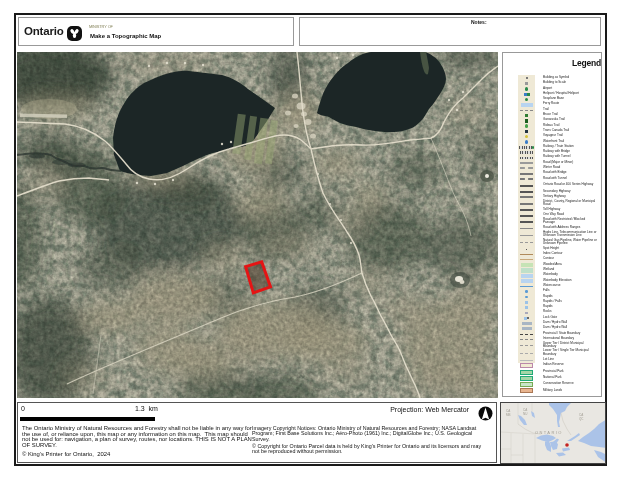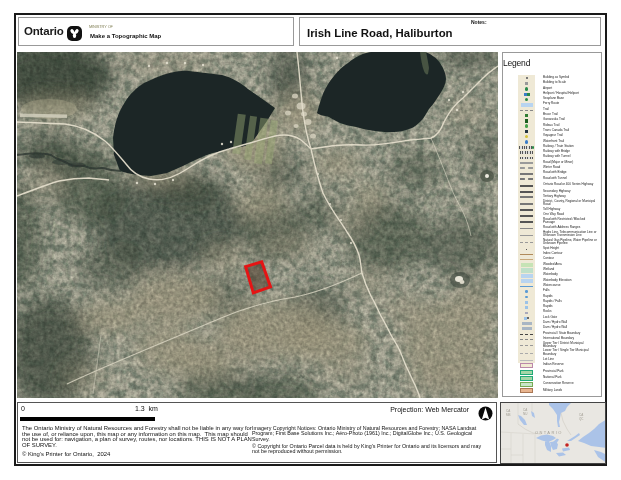--- a/index.html
+++ b/index.html
@@ -15,21 +15,20 @@
    <ellipse cx="8.6" cy="8.6" rx="2.6" ry="3.9" transform="rotate(-38 8.6 8.6)"></ellipse>
    <ellipse cx="15.4" cy="8.6" rx="2.6" ry="3.9" transform="rotate(38 15.4 8.6)"></ellipse>
    <ellipse cx="12" cy="15.2" rx="2.7" ry="4.1"></ellipse>
    <circle cx="12" cy="11.4" r="2"></circle>
   </g>
  </svg>
  <div style="position:absolute;left:70px;top:6.2px;font-size:3.9px;color:#85835a;letter-spacing:-0.1px;">MINISTRY OF</div>
  <div style="position:absolute;left:71px;top:14.5px;font-size:6px;font-weight:bold;color:#111;">Make a Topographic Map</div>
 </div>
 <div style="position:absolute;left:299px;top:17px;width:302px;height:29px;border:1px solid #999;background:#fff;">
- <div style="position:absolute;left:7px;top:9px;font-size:11.4px;font-weight:bold;color:#111;">Irish Line Road, Haliburton</div>
  <div style="position:absolute;left:171px;top:1px;font-size:5px;font-weight:bold;color:#111;">Notes:</div>
 </div>
 
 <svg width="481" height="346" viewBox="0 0 481 346" style="position:absolute;left:17px;top:52px;" xmlns="http://www.w3.org/2000/svg">
 <defs>
  <filter id="tex" x="0" y="0" width="100%" height="100%">
    <feTurbulence type="fractalNoise" baseFrequency="0.13 0.13" numOctaves="4" seed="3" result="n"></feTurbulence>
    <feColorMatrix in="n" type="matrix" values="0.33 0.33 0.33 0 0  0.33 0.33 0.33 0 0  0.33 0.33 0.33 0 0  0 0 0 0 1" result="g"></feColorMatrix>
    <feComponentTransfer in="g" result="c">
      <feFuncR type="table" tableValues="0.14 0.20 0.28 0.62 0.70 0.76"></feFuncR>
@@ -165,21 +164,21 @@
 <path d="M414,86 C420,100 426,115 431,128 C436,142 442,152 446,160 C450,168 452,176 454,184" stroke="#ddd8c6" stroke-width="1" fill="none" opacity="0.6"></path>
 <ellipse cx="470" cy="124" rx="7" ry="6" fill="#3a4437" opacity="0.6"></ellipse>
 <circle cx="470" cy="124" r="2" fill="#eeebdf"></circle>
 <ellipse cx="443" cy="228" rx="10" ry="8" fill="#39443a" opacity="0.55"></ellipse>
 <ellipse cx="442" cy="227" rx="4" ry="3" fill="#e8e5d8"></ellipse>
     <ellipse cx="445" cy="230" rx="2.5" ry="2" fill="#dcd8c8"></ellipse>
 <polygon points="228.6,214.6 244.7,209.8 253.5,234.9 236.3,240.8" fill="#4e3c2c" fill-opacity="0.55" stroke="#e51414" stroke-width="3"></polygon>
 </svg>
 
 <div style="position:absolute;left:502px;top:52px;width:100px;height:345px;border:1px solid #999;background:#fff;">
- <div style="position:absolute;left:0;top:5px;width:100%;text-align:left;font-size:8.5px;letter-spacing:-0.2px;font-weight:normal;color:#111;">Legend</div>
+ <div style="position:absolute;left:0;top:5px;width:100%;text-align:right;font-size:8.5px;letter-spacing:-0.2px;font-weight:bold;color:#111;">Legend</div>
  <div style="position:absolute;left:15px;top:22px;width:17px;height:288px;background:#efe9d6;"></div>
  <div style="position:absolute;left:7px;top:22px;width:92px;">
       <div style="display:flex;align-items:center;height:5.3px;">
         <div style="width:33px;flex:0 0 33px;text-align:center;"><span style="display:inline-block;width:2px;height:2px;background:#777;vertical-align:middle"></span></div>
         <div style="font-size:3.1px;line-height:3.3px;color:#222;max-width:54px;">Building as Symbol</div>
       </div>
 <div style="display:flex;align-items:center;height:5.3px;">
         <div style="width:33px;flex:0 0 33px;text-align:center;"><span style="display:inline-block;width:2.5px;height:2.5px;background:#999;vertical-align:middle"></span></div>
         <div style="font-size:3.1px;line-height:3.3px;color:#222;max-width:54px;">Building to Scale</div>
       </div>

